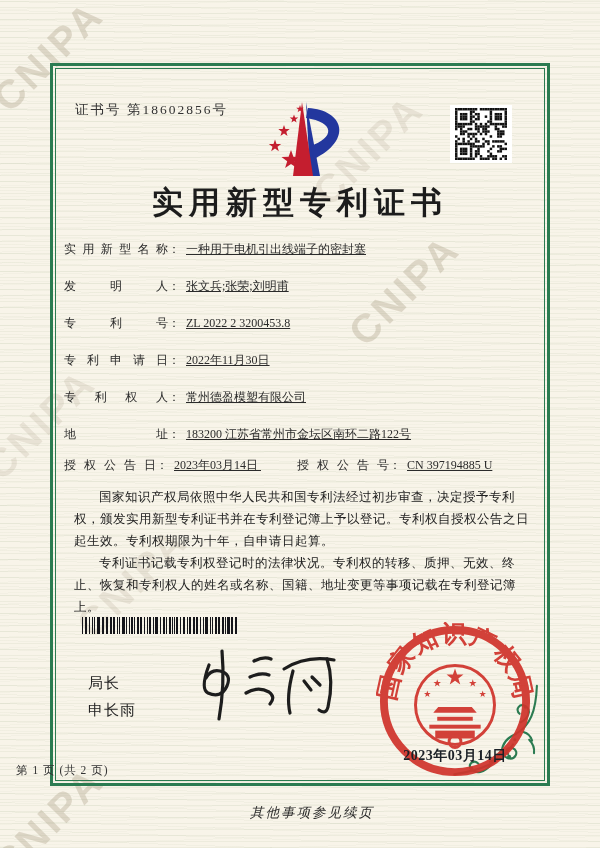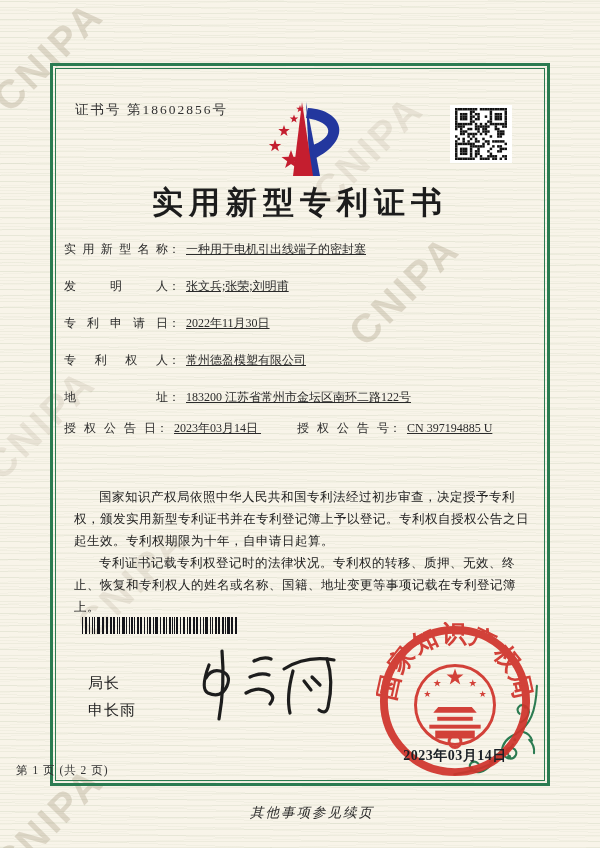--- a/index.html
+++ b/index.html
@@ -361,20 +361,23 @@
     <h1 class="title">实用新型专利证书</h1>
 
     <div class="fields">
       <div class="row">
         <span class="flabel">实用新型名称</span><span class="colon">：</span><span class="fvalue">一种用于电机引出线端子的密封塞</span>
       </div>
       <div class="row">
         <span class="flabel">发明人</span><span class="colon">：</span><span class="fvalue">张文兵;张荣;刘明甫</span>
       </div>
       <div class="row">
+        <span class="flabel">专利号</span><span class="colon">：</span><span class="fvalue">ZL 2022 2 3200453.8</span>
+      </div>
+      <div class="row">
         <span class="flabel">专利申请日</span><span class="colon">：</span><span class="fvalue">2022年11月30日</span>
       </div>
       <div class="row">
         <span class="flabel">专利权人</span><span class="colon">：</span><span class="fvalue">常州德盈模塑有限公司</span>
       </div>
       <div class="row">
         <span class="flabel">地址</span><span class="colon">：</span><span class="fvalue">183200 江苏省常州市金坛区南环二路122号</span>
       </div>
       <div class="row grant-row">
         <span>

